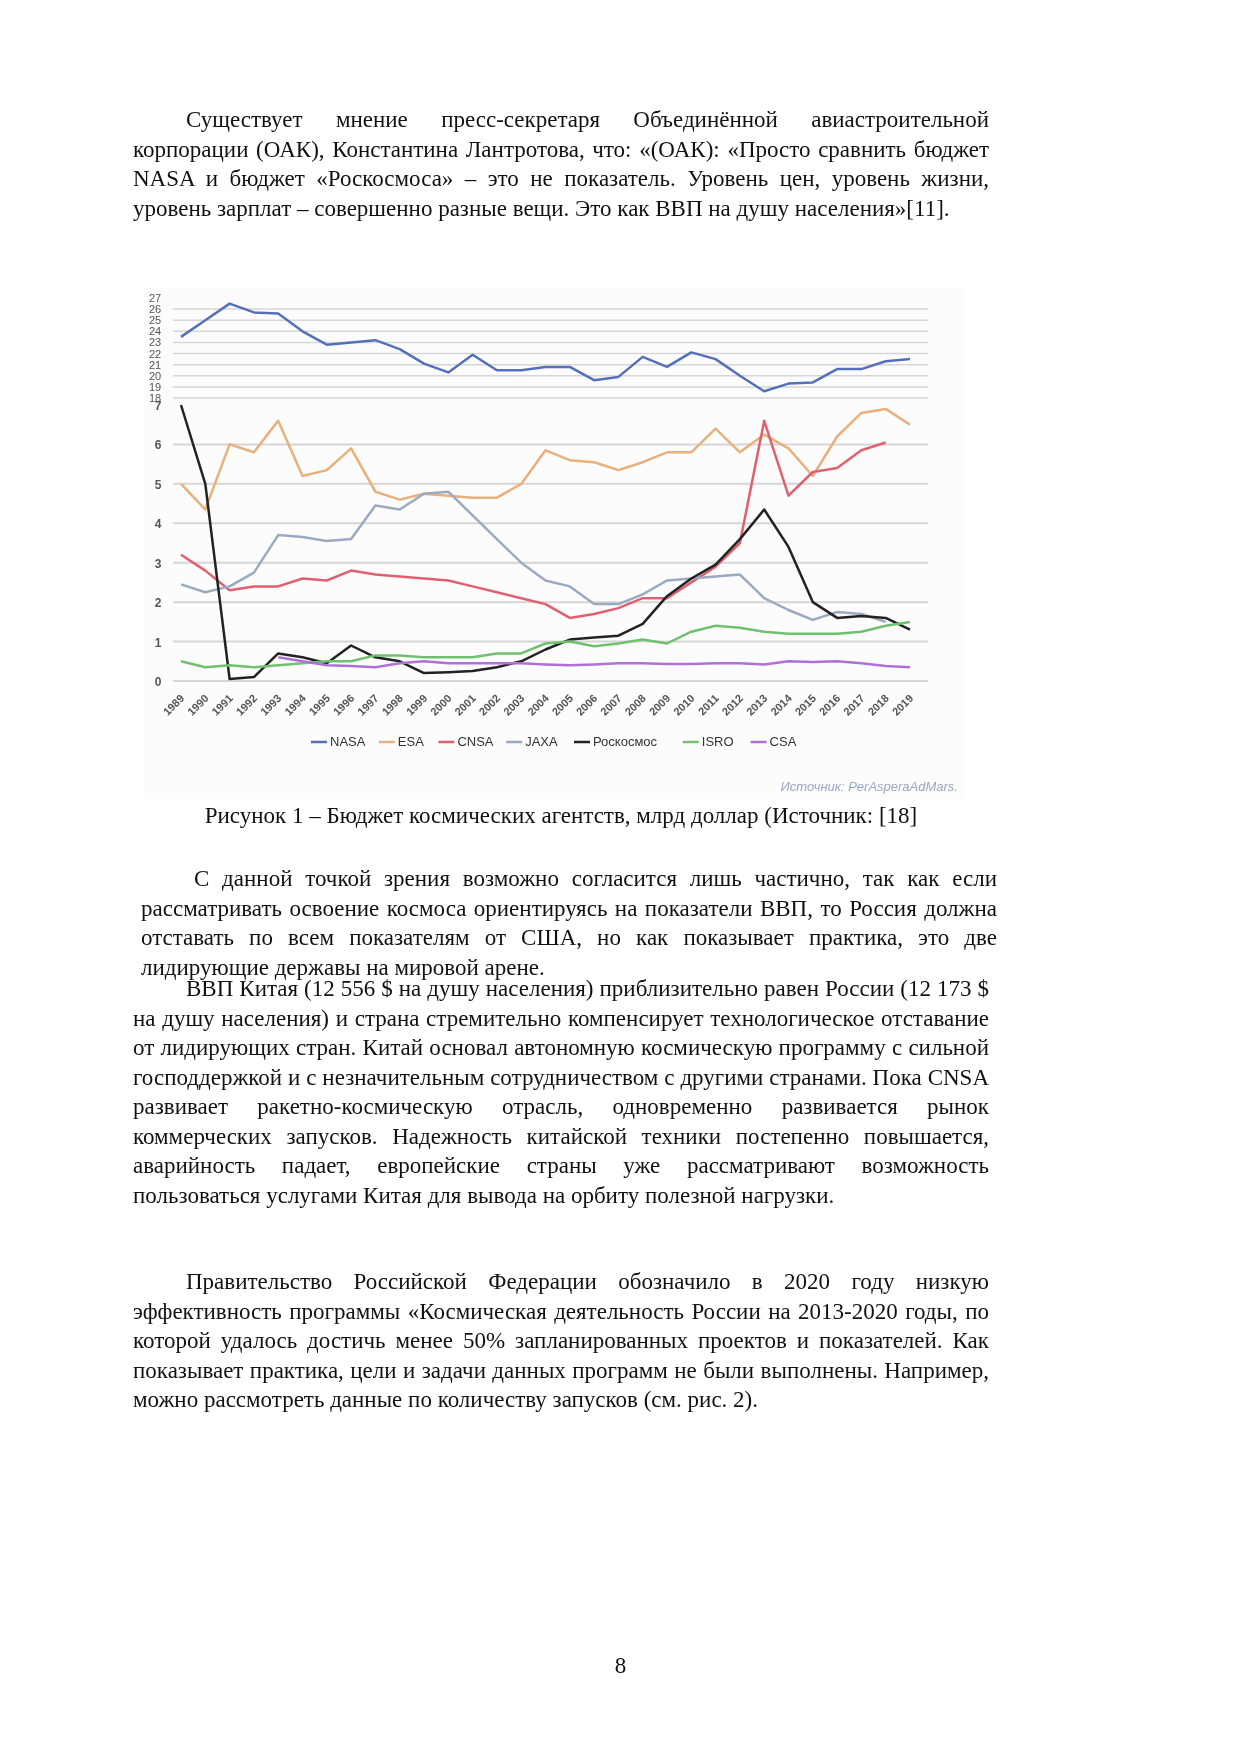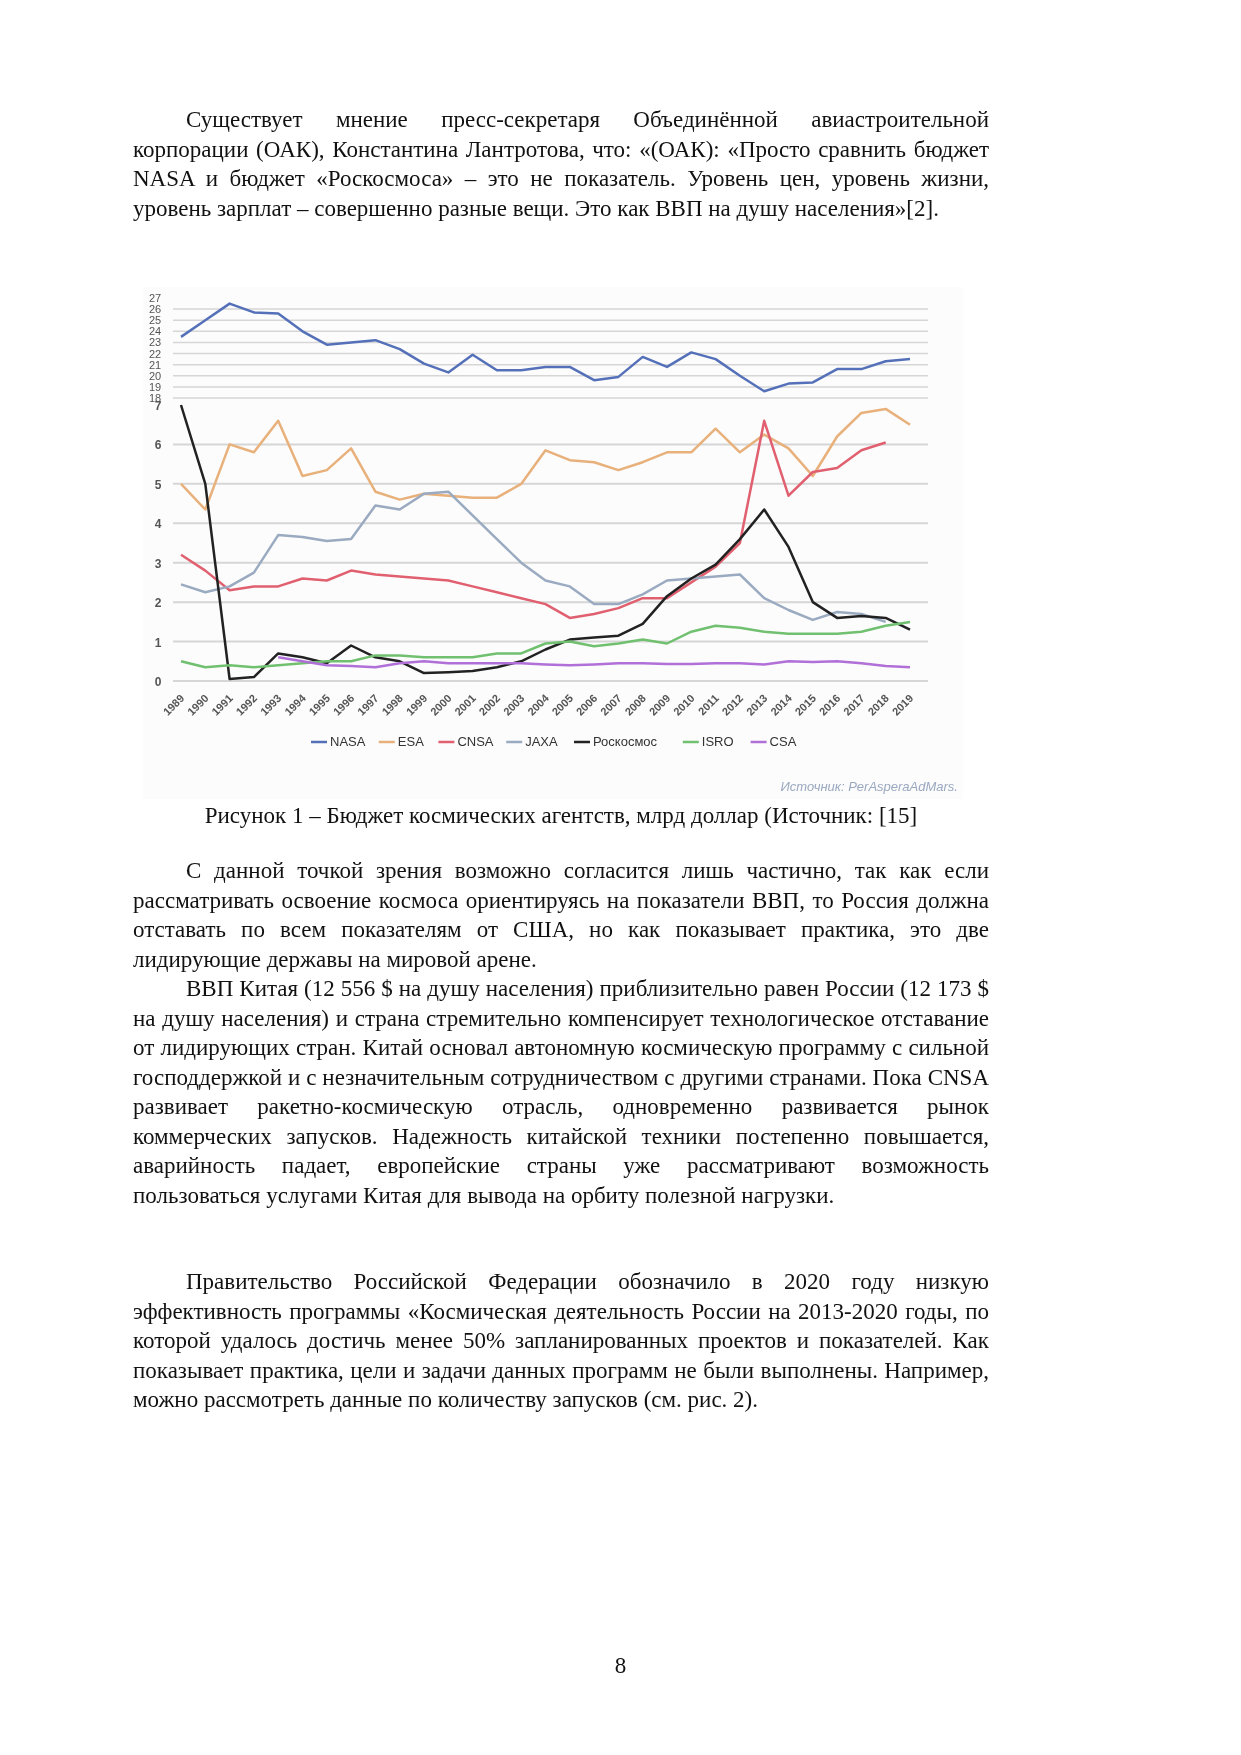--- a/index.html
+++ b/index.html
@@ -8,21 +8,21 @@
   .indent{text-indent:53px;}
   .figure{position:absolute;left:143px;top:287px;width:820px;height:512px;background:#fcfcfc;}
   .caption{position:absolute;left:133px;width:856px;top:803px;font-size:23px;text-align:center;}
   .caption b{font-weight:normal;}
   .pagenum{position:absolute;left:0;width:1241px;top:1653px;font-size:23px;text-align:center;}
   svg text{font-family:"Liberation Sans","DejaVu Sans",sans-serif;}
 </style>
 </head>
 <body>
 
-<p class="para indent" style="top:105px;margin:0;">Существует мнение пресс-секретаря Объединённой авиастроительной корпорации (ОАК), Константина Лантротова, что: «(ОАК): «Просто сравнить бюджет NASA и бюджет «Роскосмоса» – это не показатель. Уровень цен, уровень жизни, уровень зарплат – совершенно разные вещи. Это как ВВП на душу населения»[2].</p>
+<p class="para indent" style="top:105px;margin:0;">Существует мнение пресс-секретаря Объединённой авиастроительной корпорации (ОАК), Константина Лантротова, что: «(ОАК): «Просто сравнить бюджет NASA и бюджет «Роскосмоса» – это не показатель. Уровень цен, уровень жизни, уровень зарплат – совершенно разные вещи. Это как ВВП на душу населения»[11].</p>
 
 <div class="figure">
   <svg id="chart" width="820" height="512" viewBox="0 0 820 512">
       <line x1="30" x2="785" y1="394" y2="394" stroke="#d6d6d6" stroke-width="2"></line>
       <text x="15" y="399" font-size="12" fill="#555" text-anchor="middle" font-weight="bold">0</text>
       <line x1="30" x2="785" y1="354.57142857142856" y2="354.57142857142856" stroke="#d6d6d6" stroke-width="2"></line>
       <text x="15" y="359.57142857142856" font-size="12" fill="#555" text-anchor="middle" font-weight="bold">1</text>
       <line x1="30" x2="785" y1="315.1428571428571" y2="315.1428571428571" stroke="#d6d6d6" stroke-width="2"></line>
       <text x="15" y="320.1428571428571" font-size="12" fill="#555" text-anchor="middle" font-weight="bold">2</text>
       <line x1="30" x2="785" y1="275.7142857142857" y2="275.7142857142857" stroke="#d6d6d6" stroke-width="2"></line>
@@ -102,19 +102,19 @@
       <line x1="431" x2="447" y1="455" y2="455" stroke="#222222" stroke-width="2.5"></line>
       <text x="450" y="459" font-size="13" fill="#333">Роскосмос</text>
       <line x1="539.8" x2="555.8" y1="455" y2="455" stroke="#70c070" stroke-width="2.5"></line>
       <text x="558.8" y="459" font-size="13" fill="#333">ISRO</text>
       <line x1="607.5999999999999" x2="623.5999999999999" y1="455" y2="455" stroke="#b070d8" stroke-width="2.5"></line>
       <text x="626.5999999999999" y="459" font-size="13" fill="#333">CSA</text>
       <text x="815" y="504" font-size="13" fill="#9aa8c0" font-style="italic" text-anchor="end">Источник: PerAsperaAdMars.</text>
     </svg>
 </div>
 
-<div class="caption"><b>Рисунок 1 – Бюджет космических агентств, млрд доллар</b><span> (Источник: [15]</span></div>
+<div class="caption"><b>Рисунок 1 – Бюджет космических агентств, млрд доллар</b><span> (Источник: [18]</span></div>
 
-<p class="para indent" style="top:856px;margin:0;">С данной точкой зрения возможно согласится лишь частично, так как если рассматривать освоение космоса ориентируясь на показатели ВВП, то Россия должна отставать по всем показателям от США, но как показывает практика, это две лидирующие державы на мировой арене.</p>
+<p class="para indent" style="top:856px;margin:8px;">С данной точкой зрения возможно согласится лишь частично, так как если рассматривать освоение космоса ориентируясь на показатели ВВП, то Россия должна отставать по всем показателям от США, но как показывает практика, это две лидирующие державы на мировой арене.</p>
 <p class="para indent" style="top:974px;margin:0;">ВВП Китая (12 556 $ на душу населения)  приблизительно равен России (12 173 $ на душу населения) и страна  стремительно компенсирует технологическое отставание от лидирующих стран. Китай основал автономную космическую программу с сильной господдержкой и с незначительным сотрудничеством с другими странами. Пока CNSA развивает ракетно-космическую отрасль, одновременно развивается рынок коммерческих запусков. Надежность китайской техники постепенно повышается, аварийность падает, европейские страны уже рассматривают возможность пользоваться услугами Китая для вывода на орбиту полезной нагрузки.</p>
 <p class="para indent" style="top:1267px;margin:0;">Правительство Российской Федерации обозначило в 2020 году низкую эффективность программы «Космическая деятельность России на 2013-2020 годы, по которой удалось достичь менее 50% запланированных проектов и показателей. Как показывает практика, цели и задачи данных программ не были выполнены. Например, можно рассмотреть данные по количеству запусков (см. рис. 2).</p>
 
 <div class="pagenum">8</div>
 
 </body></html>

